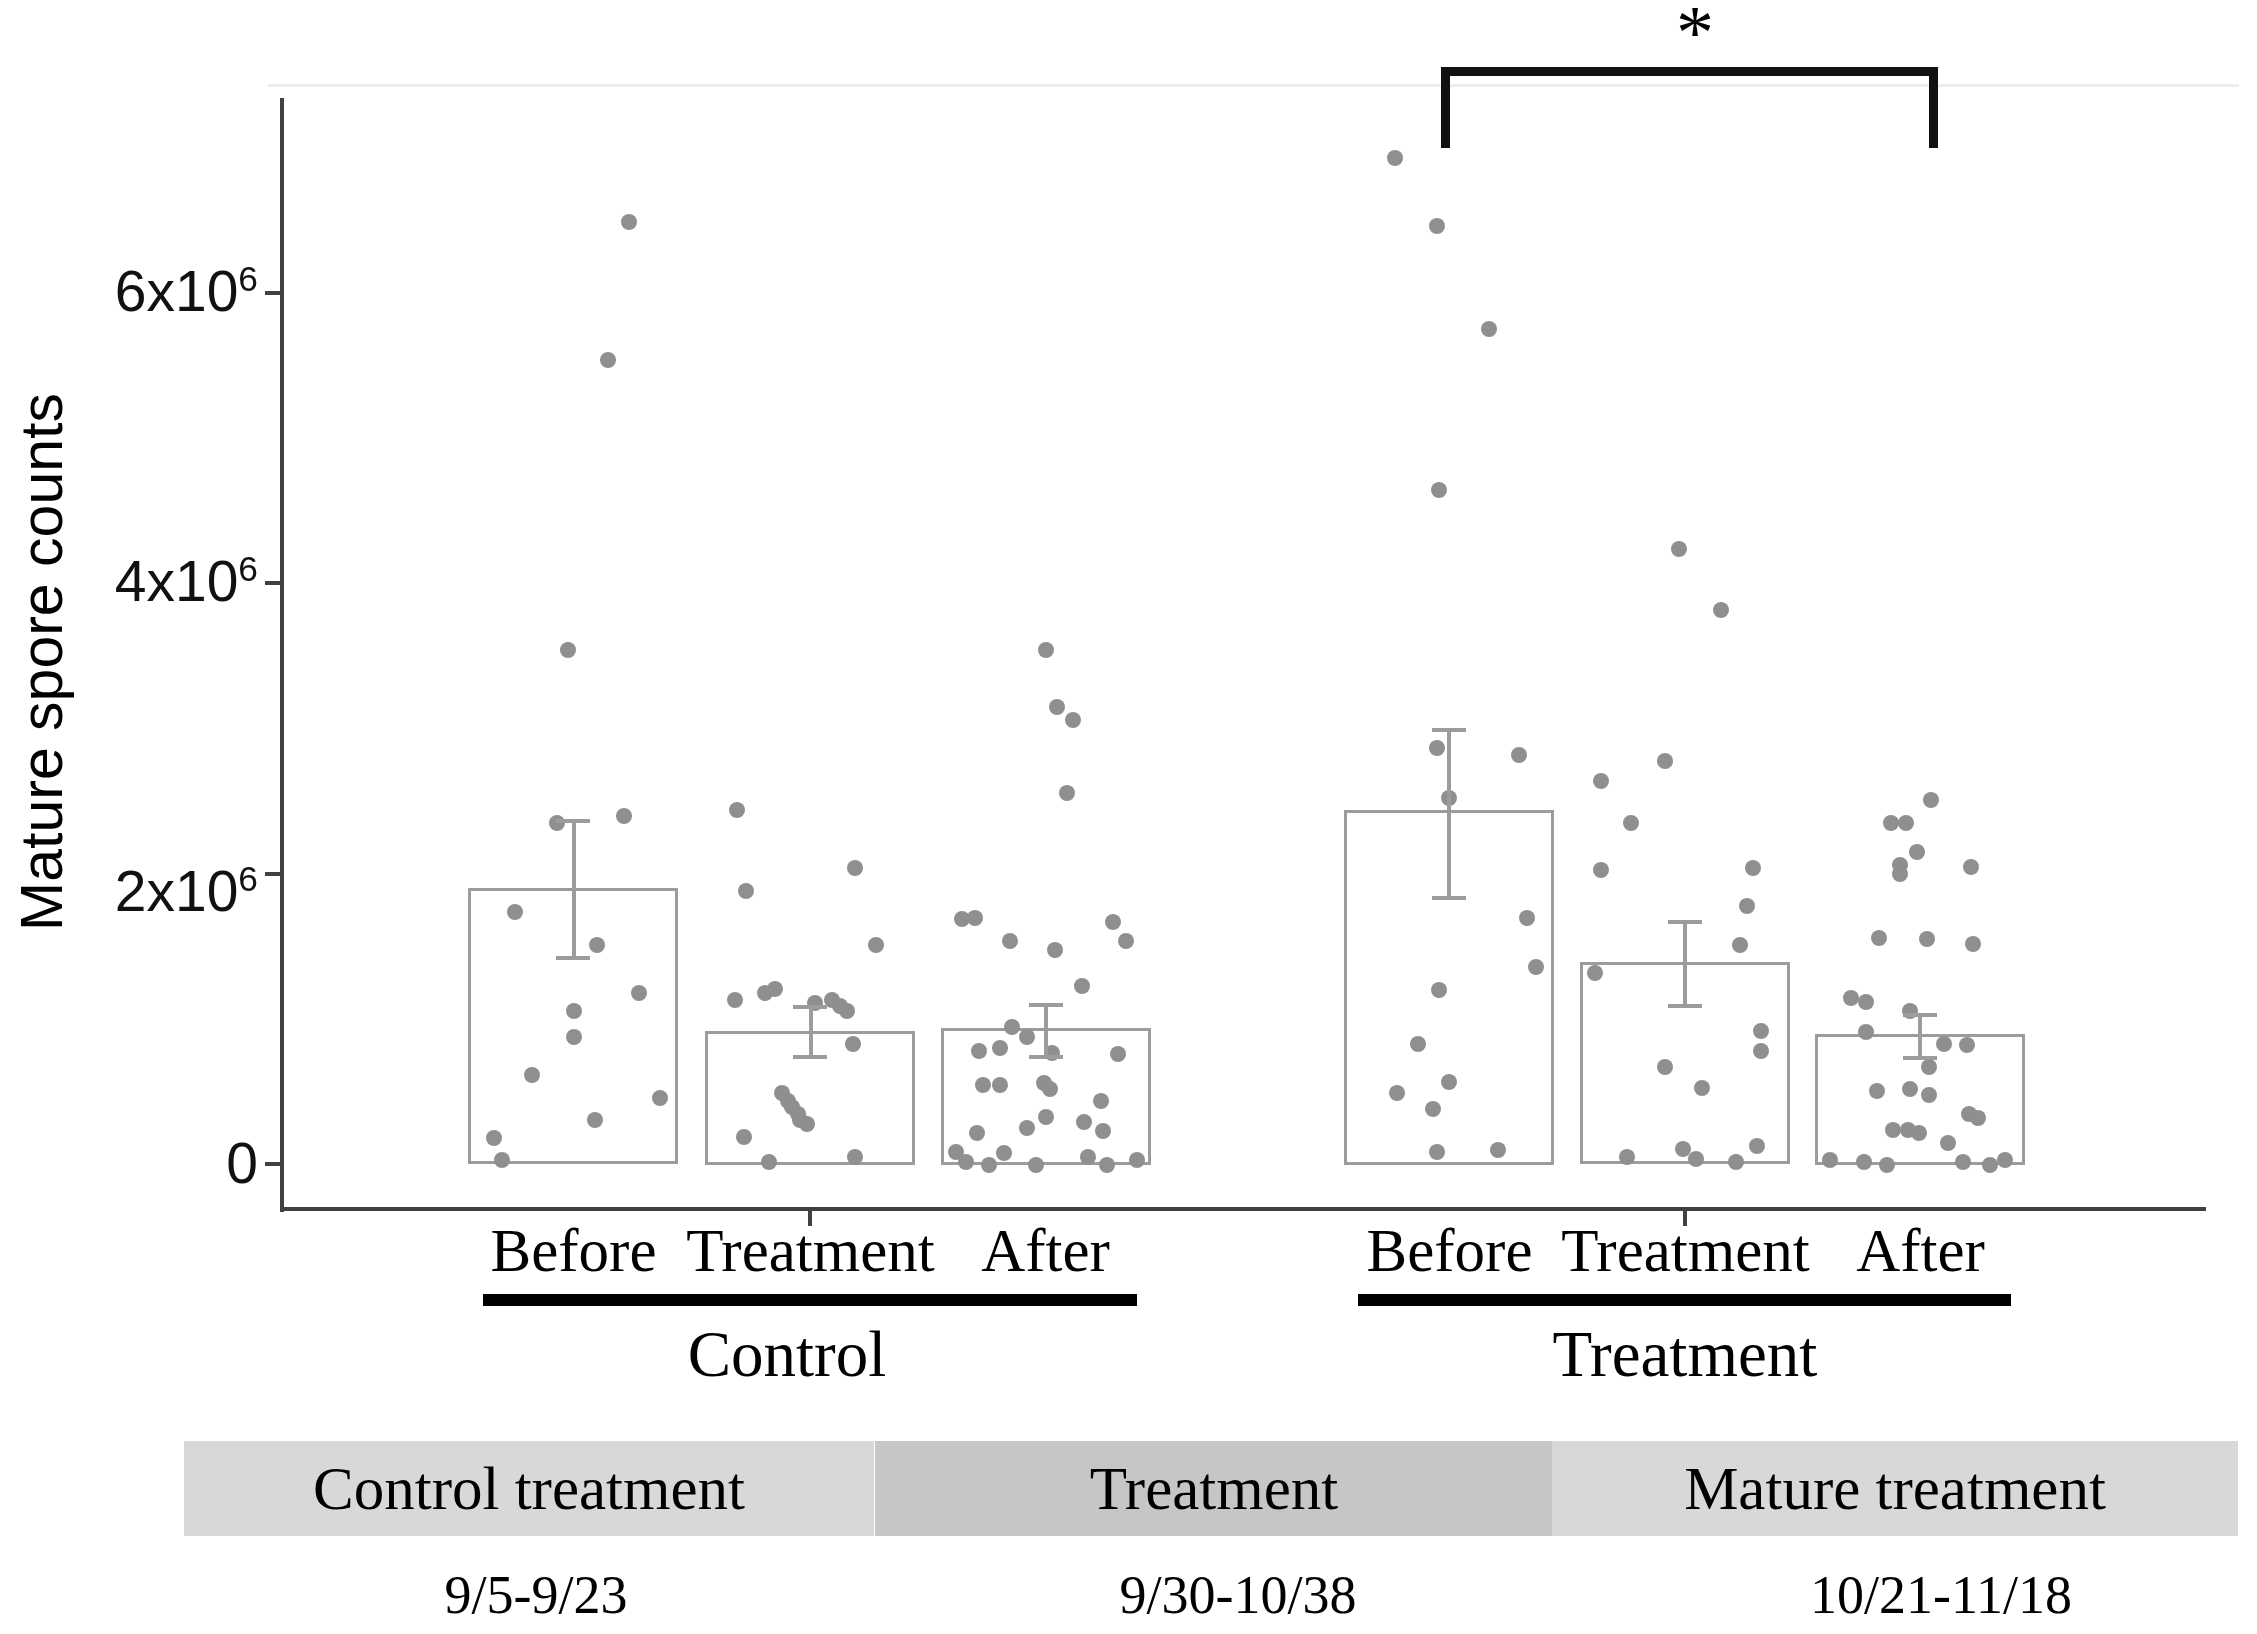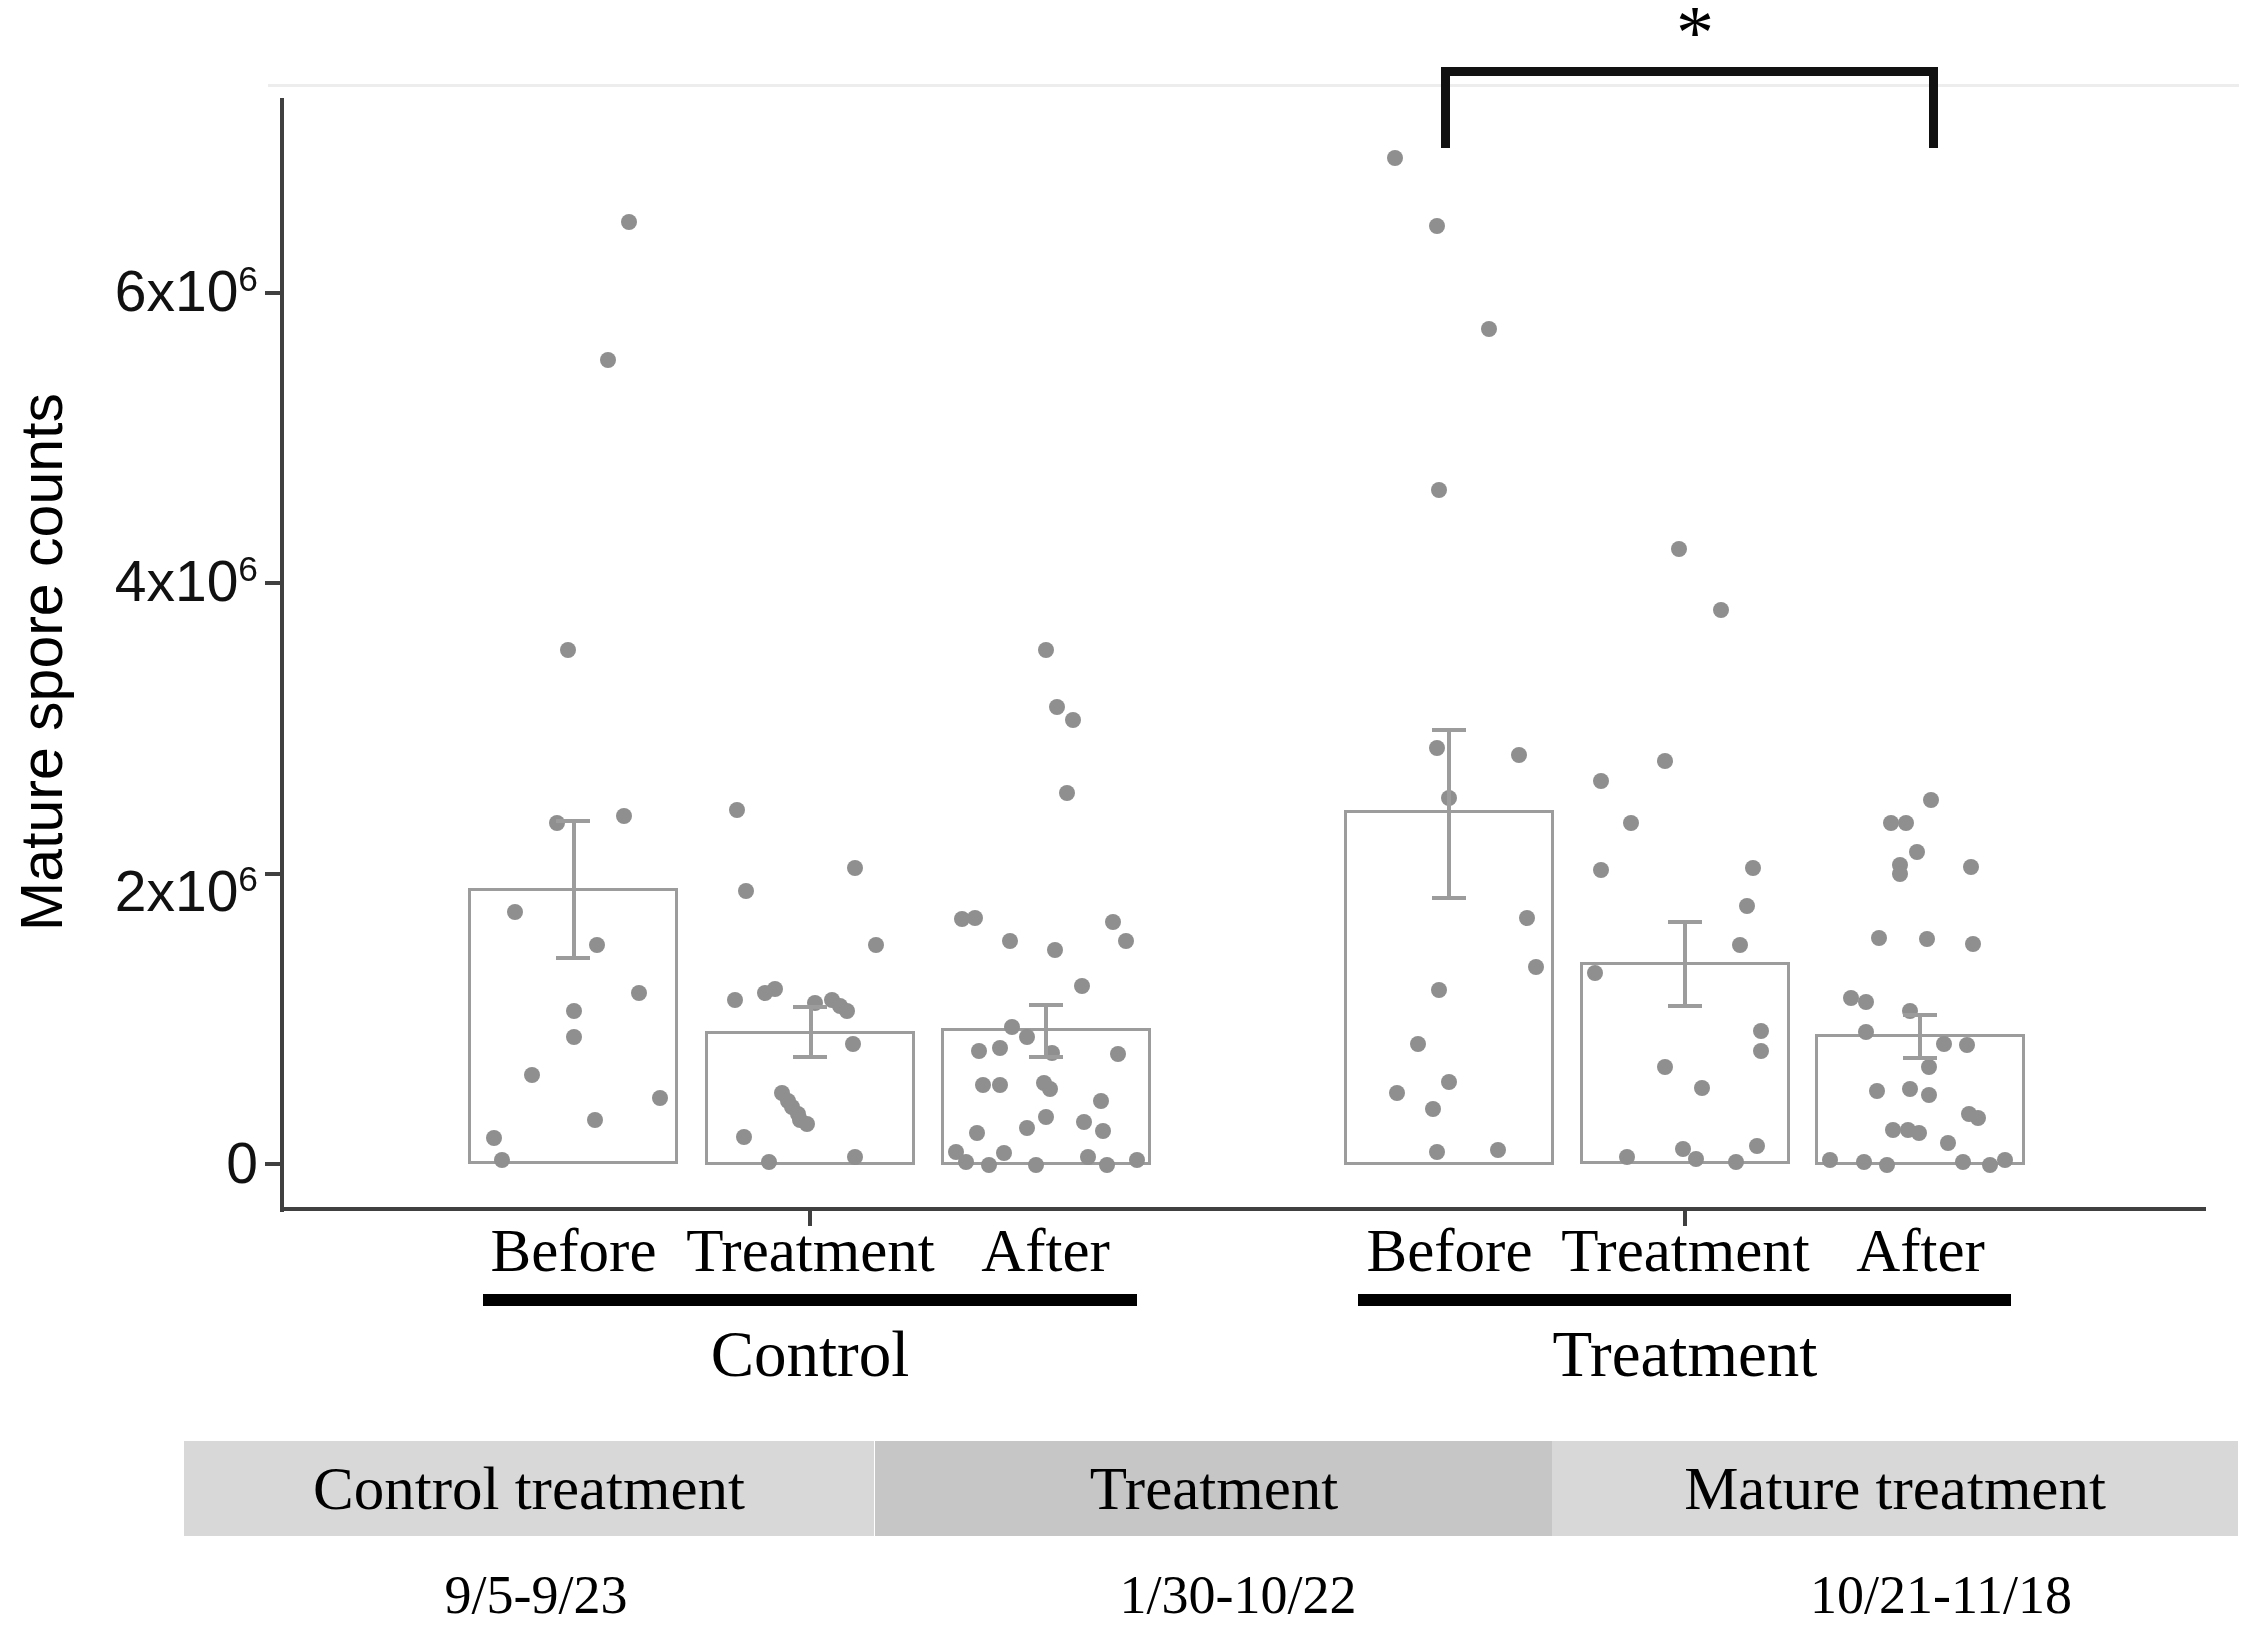--- a/index.html
+++ b/index.html
@@ -125,21 +125,21 @@
       <div class="abs pt" style="left: 996px; top: 1145px;"></div>
       <div class="abs pt" style="left: 1080px; top: 1149px;"></div>
       <div class="abs pt" style="left: 1129px; top: 1152px;"></div>
       <div class="abs pt" style="left: 958px; top: 1154px;"></div>
       <div class="abs pt" style="left: 981px; top: 1157px;"></div>
       <div class="abs pt" style="left: 1028px; top: 1157px;"></div>
       <div class="abs pt" style="left: 1099px; top: 1157px;"></div>
       <div class="abs serif cond-label" style="left: 835px; top: 1216px; width: 421px;">After</div>
       <div class="abs grp-underline" style="left: 483px; top: 1294px; width: 654px;"></div>
       <div class="abs axis" style="left: 808px; top: 1211px; width: 3.8px; height: 15.3px;"></div>
-      <div class="abs serif grp-label" style="left: 523px; top: 1317px; width: 574px;">Control</div>
+      <div class="abs serif grp-label" style="left: 500px; top: 1317px; width: 574px;">Control</div>
       <div class="abs bar" style="left: 1344px; top: 810px; width: 210px; height: 355px;"></div>
       <div class="abs errline" style="left: 1447px; top: 730px; width: 3.8px; height: 169px;"></div>
       <div class="abs errline" style="left: 1432px; top: 728px; width: 34px; height: 3.8px;"></div>
       <div class="abs errline" style="left: 1432px; top: 896px; width: 34px; height: 3.8px;"></div>
       <div class="abs pt" style="left: 1387px; top: 150px;"></div>
       <div class="abs pt" style="left: 1429px; top: 218px;"></div>
       <div class="abs pt" style="left: 1481px; top: 321px;"></div>
       <div class="abs pt" style="left: 1431px; top: 482px;"></div>
       <div class="abs pt" style="left: 1429px; top: 740px;"></div>
       <div class="abs pt" style="left: 1511px; top: 747px;"></div>
@@ -226,20 +226,20 @@
   <div class="abs star" style="left:1652px;top:-11.5px;width:86px;">*</div>
 
   <div id="timeline-layer">
       <div class="abs" style="left: 184px; top: 1441px; width: 690px; height: 95px; background: rgb(216, 216, 216); display: flex; align-items: center; justify-content: center;">
         <div class="serif band-label">Control treatment</div>
       </div>
       <div class="abs serif date-label" style="left: 249px; top: 1564px; width: 574px;">9/5-9/23</div>
       <div class="abs" style="left: 875px; top: 1441px; width: 678px; height: 95px; background: rgb(198, 198, 198); display: flex; align-items: center; justify-content: center;">
         <div class="serif band-label">Treatment</div>
       </div>
-      <div class="abs serif date-label" style="left: 951px; top: 1564px; width: 574px;">1/30-10/22</div>
+      <div class="abs serif date-label" style="left: 951px; top: 1564px; width: 574px;">9/30-10/38</div>
       <div class="abs" style="left: 1552px; top: 1441px; width: 686px; height: 95px; background: rgb(216, 216, 216); display: flex; align-items: center; justify-content: center;">
         <div class="serif band-label">Mature treatment</div>
       </div>
       <div class="abs serif date-label" style="left: 1654px; top: 1564px; width: 574px;">10/21-11/18</div>
     </div>
 </div>
 
 
 </body></html>

